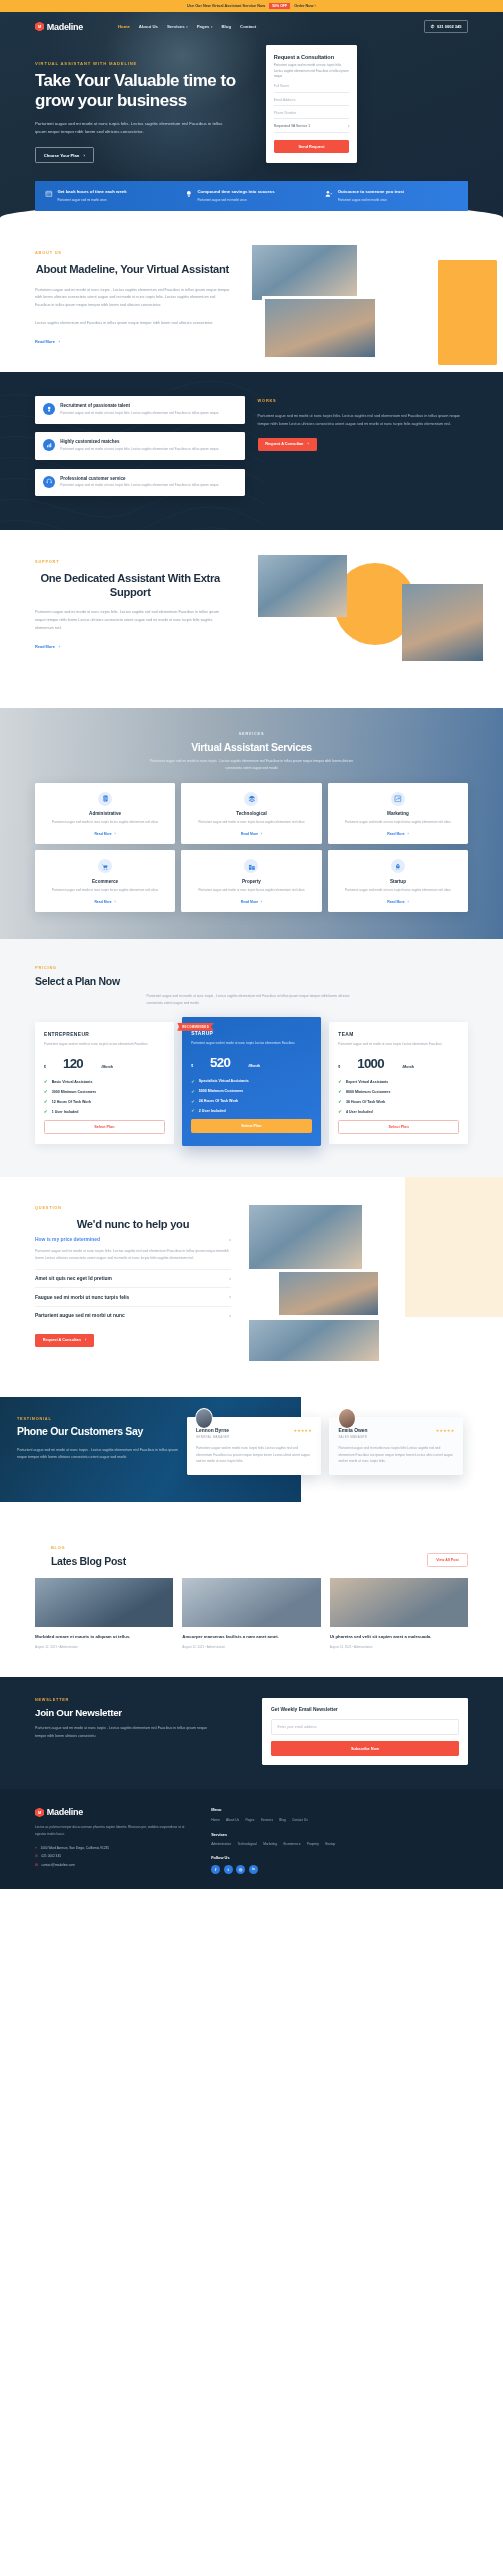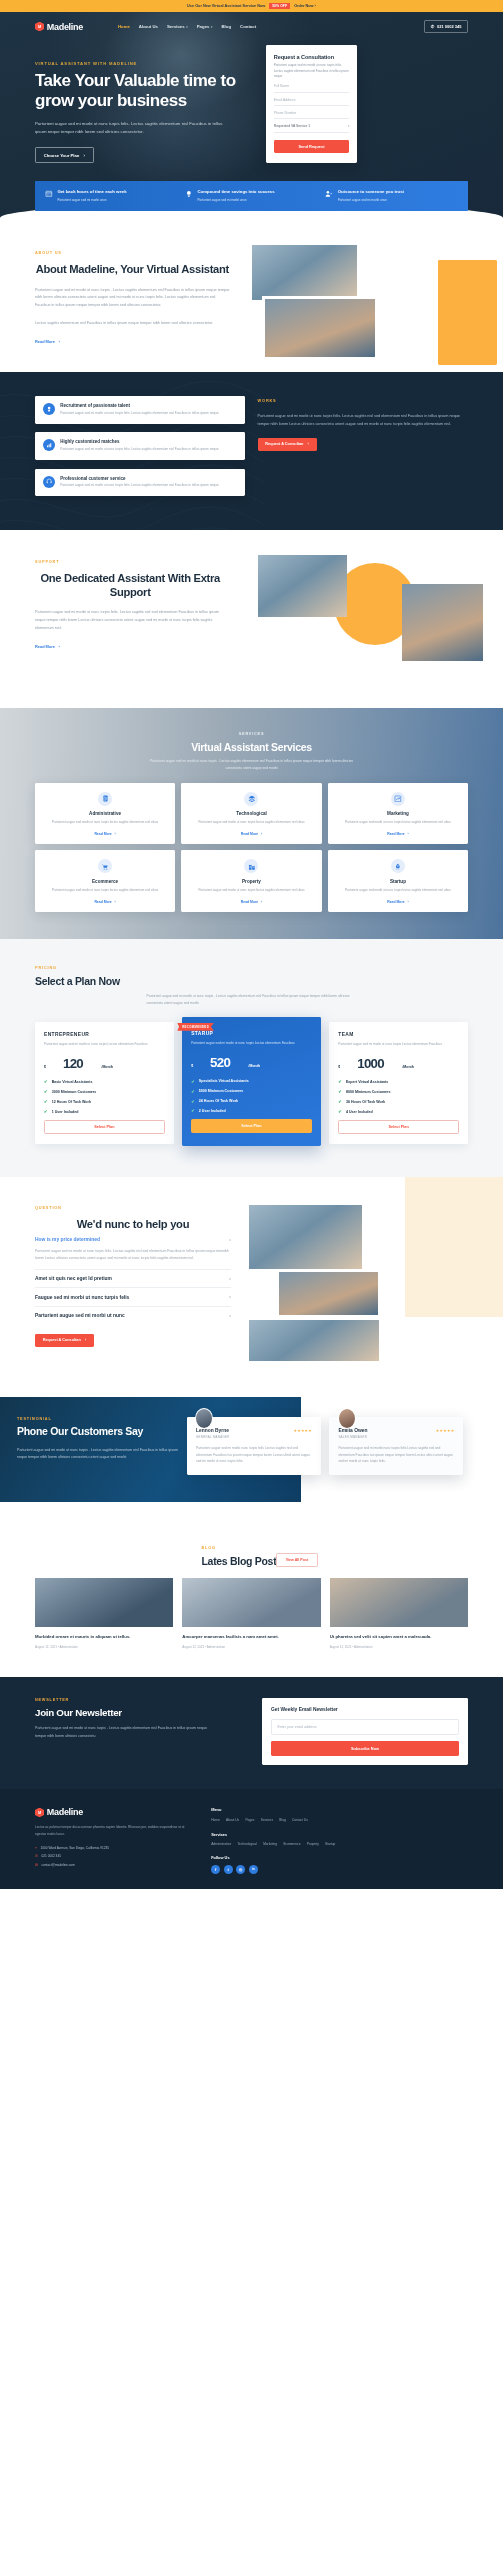--- a/index.html
+++ b/index.html
@@ -277,21 +277,21 @@
   .tc-body { font-size:3.3px; color:#98a3ae; line-height:2; margin-top:6.3px; }
   .avatar {
     position:absolute; width:18px; height:21px; border-radius:50%;
     border:1.4px solid #fff; overflow:hidden; top:-9px; left:8.4px;
     background:linear-gradient(160deg,#8d9bab,#3f4c5c);
   }
   .avatar.f { background:linear-gradient(160deg,#c9a48c,#6b4f44); }
 
   
   .blog { padding:15.4px 0 28px; }
-  .blog-head { display:flex; justify-content:center; align-items:flex-end;margin-left:16px; }
+  .blog-head { display:flex; justify-content:space-between; align-items:flex-end;margin-left:16px; }
   .blog-head h2 { font-size:10.5px; font-weight:700; color:#1d2e3e; margin-top:4.9px; letter-spacing:-0.3px; }
   .btn-view {
     border:0.7px solid #f3c3bd; color:#f4503f; background:#fff; font-size:3.6px; font-weight:700;
     padding:4.2px 8.4px; border-radius:1.4px; cursor:pointer; font-family:"Liberation Sans", sans-serif;
   }
   .blog-grid { display:grid; grid-template-columns:repeat(3,1fr); gap:9px; margin-top:11.2px; }
   .bcard .bimg { width:100%; height:49px; }
   .bimg.b1{ background:linear-gradient(150deg,#8fa3b4,#40566b 70%); }
   .bimg.b2{ background:linear-gradient(150deg,#b9c5cf,#6d8093 70%); }
   .bimg.b3{ background:linear-gradient(150deg,#c9b9a6,#6e7f8e 70%); }

